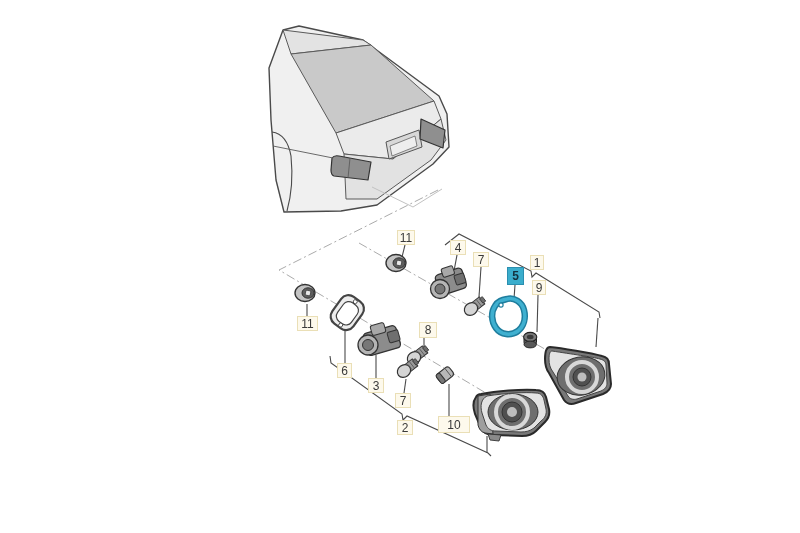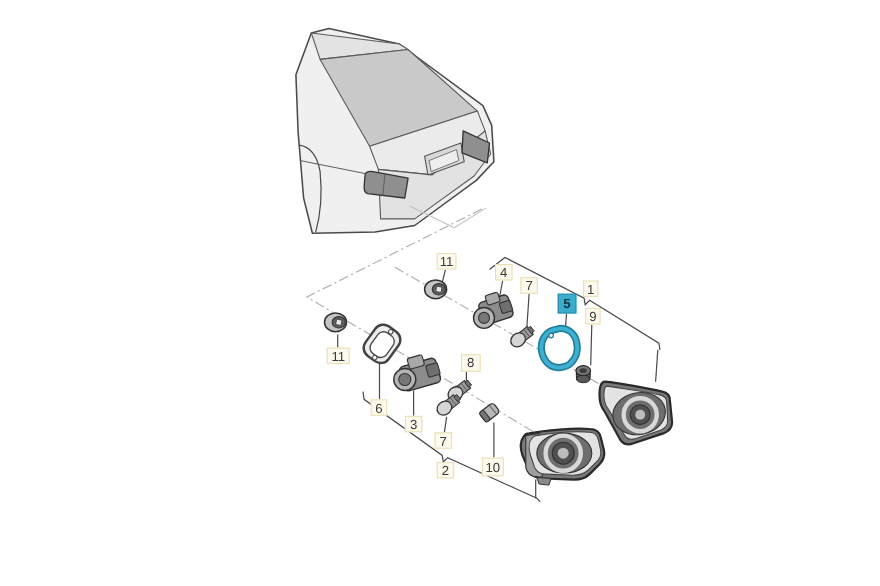--- a/index.html
+++ b/index.html
@@ -166,14 +166,14 @@
   <div class="callout" style="left:432px;top:252px;width:16px;height:15px;">7</div>
   <div class="callout highlight" style="left:466px;top:267px;width:17px;height:18px;">5</div>
   <div class="callout" style="left:489px;top:255px;width:14px;height:15px;">1</div>
   <div class="callout" style="left:491px;top:280px;width:14px;height:15px;">9</div>
   <div class="callout" style="left:256px;top:316px;width:21px;height:15px;">11</div>
   <div class="callout" style="left:296px;top:363px;width:15px;height:15px;">6</div>
   <div class="callout" style="left:327px;top:378px;width:16px;height:15px;">3</div>
   <div class="callout" style="left:378px;top:322px;width:18px;height:16px;">8</div>
   <div class="callout" style="left:354px;top:393px;width:16px;height:15px;">7</div>
   <div class="callout" style="left:356px;top:420px;width:16px;height:15px;">2</div>
-  <div class="callout" style="left:397px;top:416px;width:20px;height:17px;">10</div>
+  <div class="callout" style="left:397px;top:416px;width:32px;height:17px;">10</div>
 </div>
 
 </body></html>

